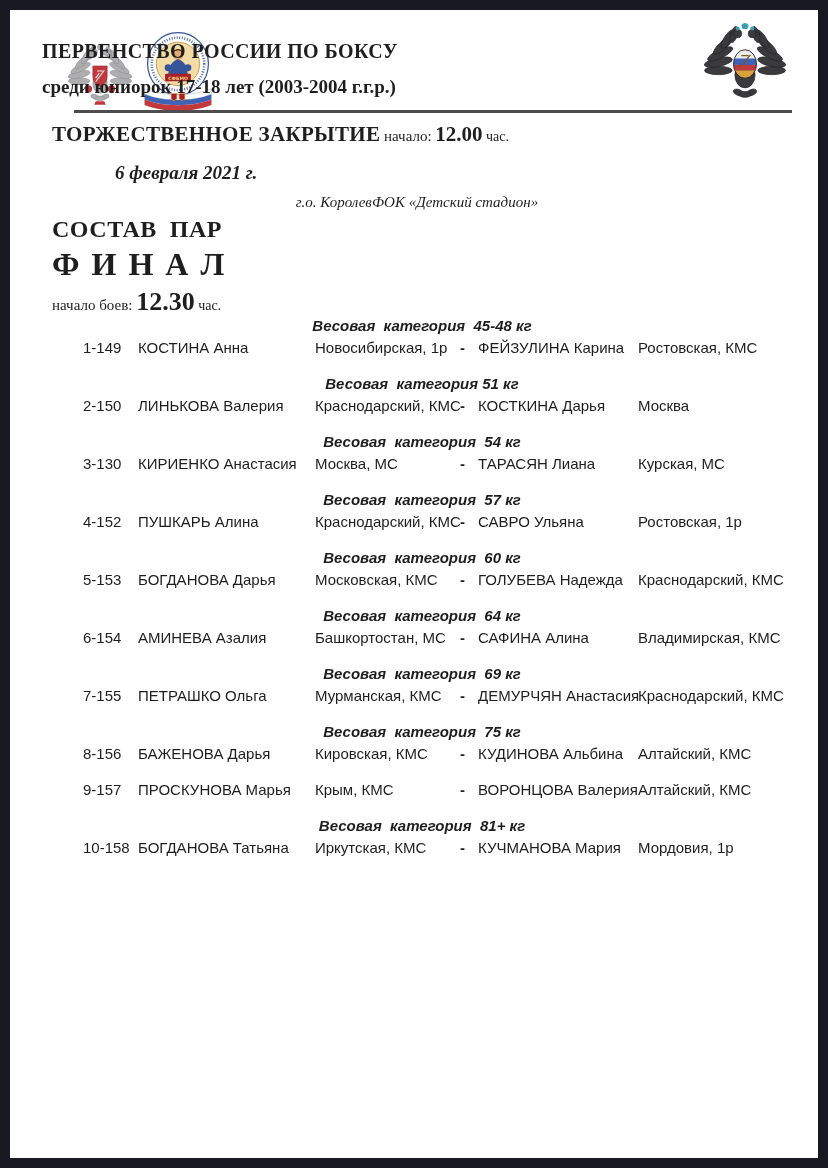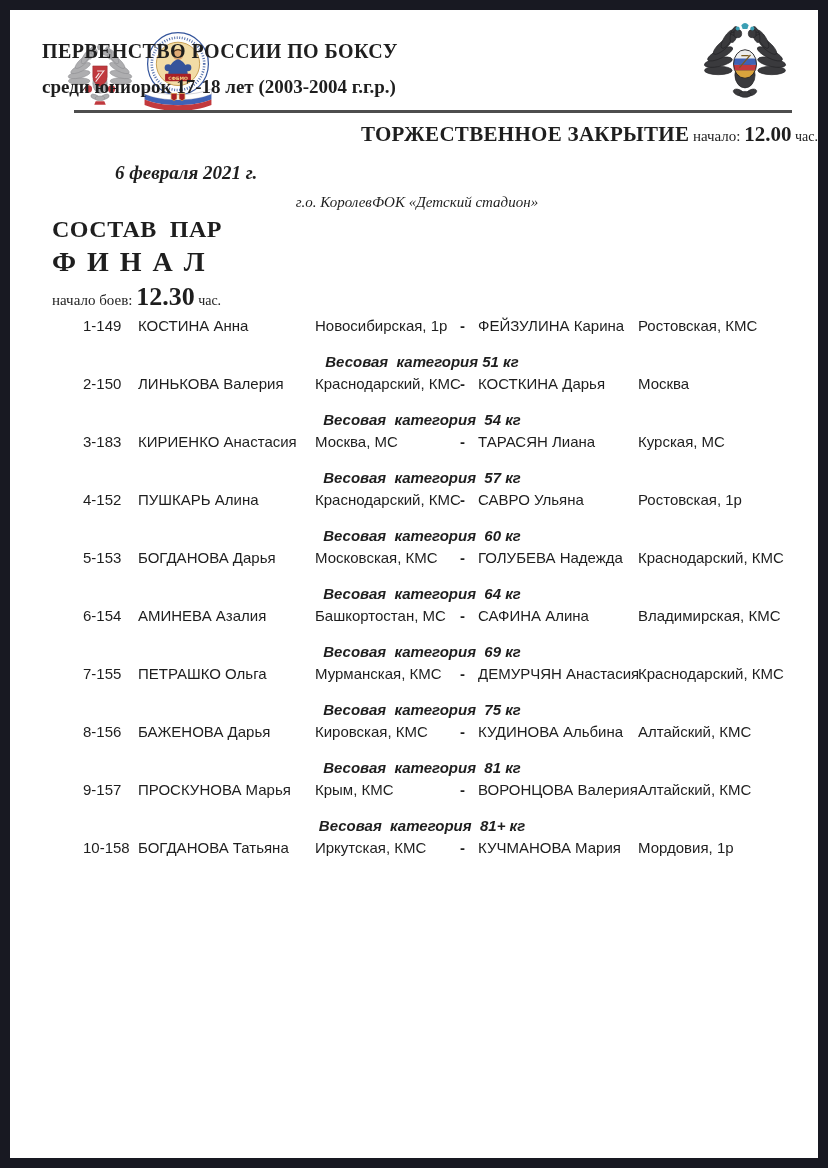--- a/index.html
+++ b/index.html
@@ -38,21 +38,21 @@
   .title-line2{
     font-size:19px; font-weight:bold; margin-top:13px;
   }
   .header-rule{
     position:absolute; left:64px; top:100px; width:718px; height:3px;
     background:var(--rule);
   }
   
   .ceremony{
     position:absolute; left:42px; top:112px; width:766px;
-    text-align:right; white-space:pre;
+    text-align:left; white-space:pre;
   }
   .ceremony .big{font-size:21px; font-weight:bold; letter-spacing:.3px;}
   .ceremony .small{font-size:15px;}
   .ceremony .time{font-size:21px; font-weight:bold;}
   .ceremony .hours{font-size:14px;}
   
   .date-line{
     position:absolute; left:105px; top:152px;
     font-size:19px; font-weight:bold; font-style:italic;text-align:right;
   }
@@ -60,21 +60,21 @@
     position:absolute; left:102px; top:184px; right:96px;
     display:flex; justify-content:center;
     font-size:15px; font-style:italic;
   }
   
   .pairs-head{
     position:absolute; left:42px; top:206px; width:766px;
     text-align:left;
   }
   .pairs-title1{font-size:24px; font-weight:bold; white-space:pre; letter-spacing:.5px;}
-  .pairs-title2{font-size:28px; font-weight:bold; letter-spacing:2px; margin-top:3px; white-space:pre;}
+  .pairs-title2{font-size:32px; font-weight:bold; letter-spacing:2px; margin-top:3px; white-space:pre;}
   .pairs-start{margin-top:4px; white-space:pre;}
   .pairs-start .small{font-size:15px;}
   .pairs-start .time{font-size:26px; font-weight:bold;}
   .pairs-start .hours{font-size:14px;}
   
   .bouts{
     position:absolute; left:73px; top:306px; right:18px;
     font-family:"Liberation Sans", sans-serif;
     font-size:15px;
   }
@@ -208,20 +208,21 @@
   </div>
 
   <div class="pairs-head">
     <div class="pairs-title1">СОСТАВ  ПАР</div>
     <div class="pairs-title2">Ф И Н А Л</div>
     <div class="pairs-start"><span class="small">начало боев: </span><span class="time">12.30</span><span class="hours"> час.</span></div>
   </div>
 
   <div class="bouts">
     <div class="bout-group">
+      <div class="bout-category">Весовая  категория  45-48 кг</div>
       <div class="bout-row">
         <span class="cell">1-149</span>
         <span class="cell">КОСТИНА Анна</span>
         <span class="cell">Новосибирская, 1р</span>
         <span class="cell c-dash">-</span>
         <span class="cell">ФЕЙЗУЛИНА Карина</span>
         <span class="cell">Ростовская, КМС</span>
       </div>
     </div>
 
@@ -233,21 +234,21 @@
         <span class="cell">Краснодарский, КМС</span>
         <span class="cell c-dash">-</span>
         <span class="cell">КОСТКИНА Дарья</span>
         <span class="cell">Москва</span>
       </div>
     </div>
 
     <div class="bout-group">
       <div class="bout-category">Весовая  категория  54 кг</div>
       <div class="bout-row">
-        <span class="cell">3-183</span>
+        <span class="cell">3-130</span>
         <span class="cell">КИРИЕНКО Анастасия</span>
         <span class="cell">Москва, МС</span>
         <span class="cell c-dash">-</span>
         <span class="cell">ТАРАСЯН Лиана</span>
         <span class="cell">Курская, МС</span>
       </div>
     </div>
 
     <div class="bout-group">
       <div class="bout-category">Весовая  категория  57 кг</div>
@@ -303,21 +304,20 @@
         <span class="cell">8-156</span>
         <span class="cell">БАЖЕНОВА Дарья</span>
         <span class="cell">Кировская, КМС</span>
         <span class="cell c-dash">-</span>
         <span class="cell">КУДИНОВА Альбина</span>
         <span class="cell">Алтайский, КМС</span>
       </div>
     </div>
 
     <div class="bout-group">
-      <div class="bout-category">Весовая  категория  81 кг</div>
       <div class="bout-row">
         <span class="cell">9-157</span>
         <span class="cell">ПРОСКУНОВА Марья</span>
         <span class="cell">Крым, КМС</span>
         <span class="cell c-dash">-</span>
         <span class="cell">ВОРОНЦОВА Валерия</span>
         <span class="cell">Алтайский, КМС</span>
       </div>
     </div>
 

